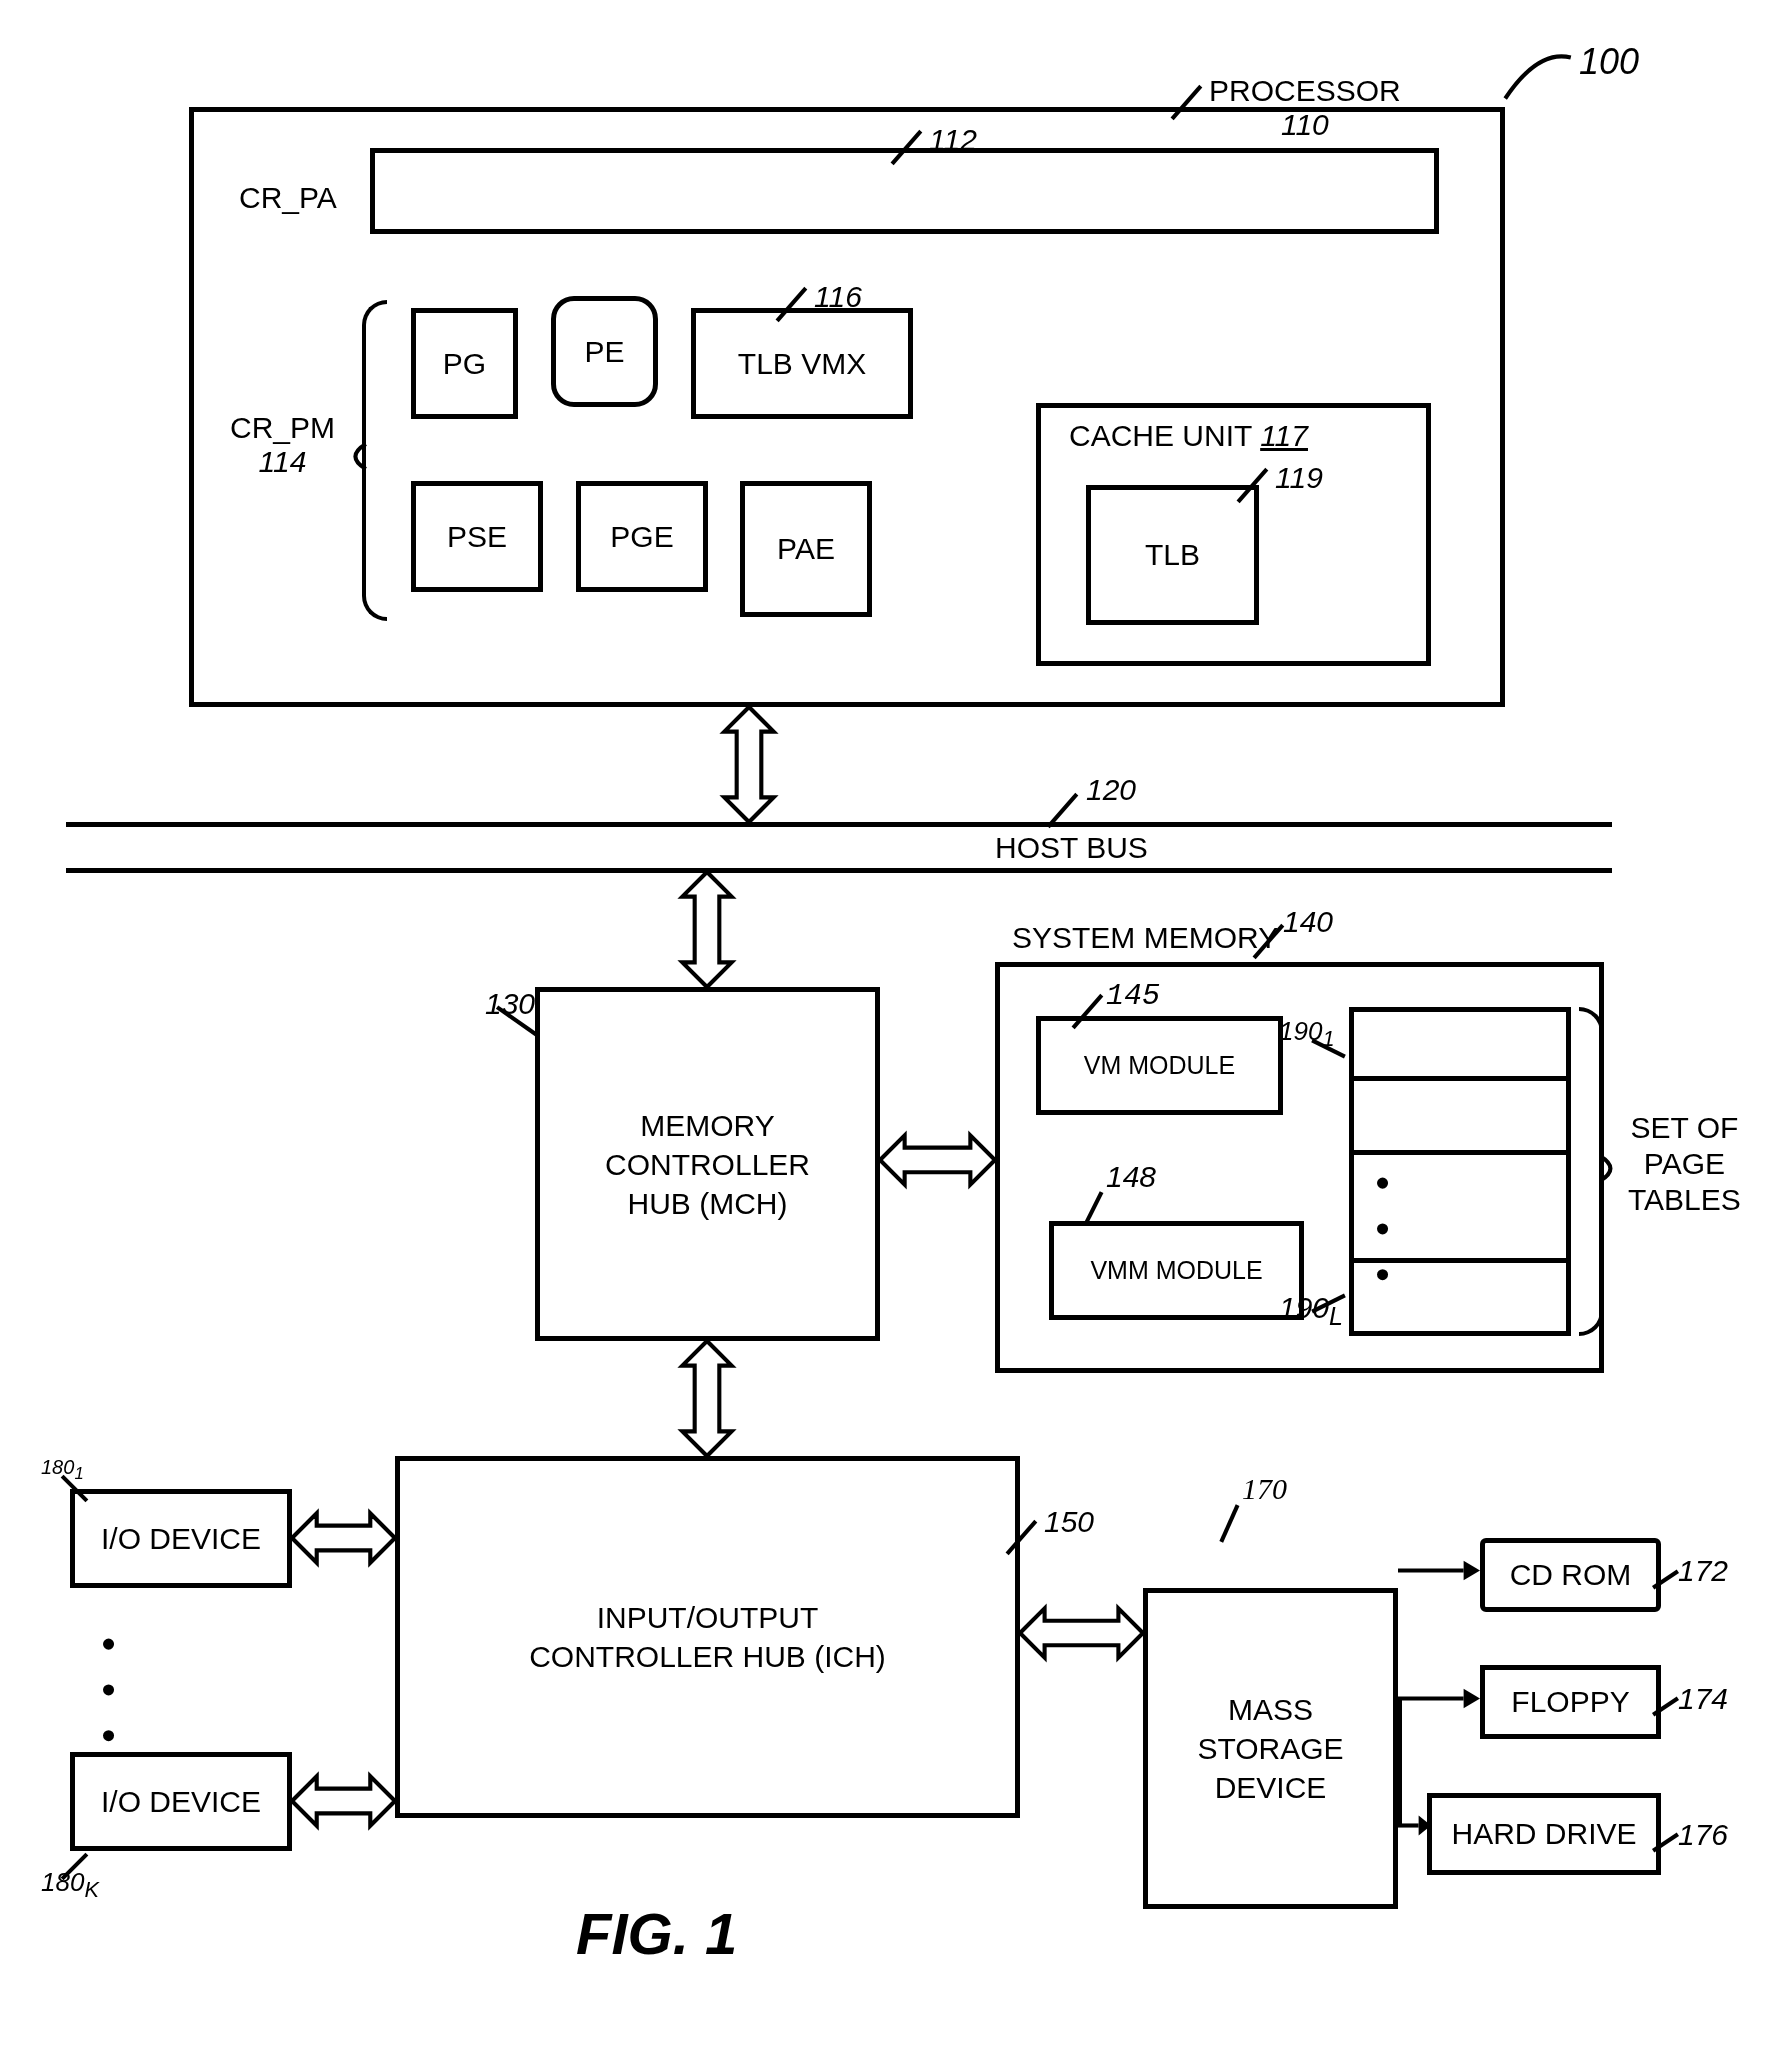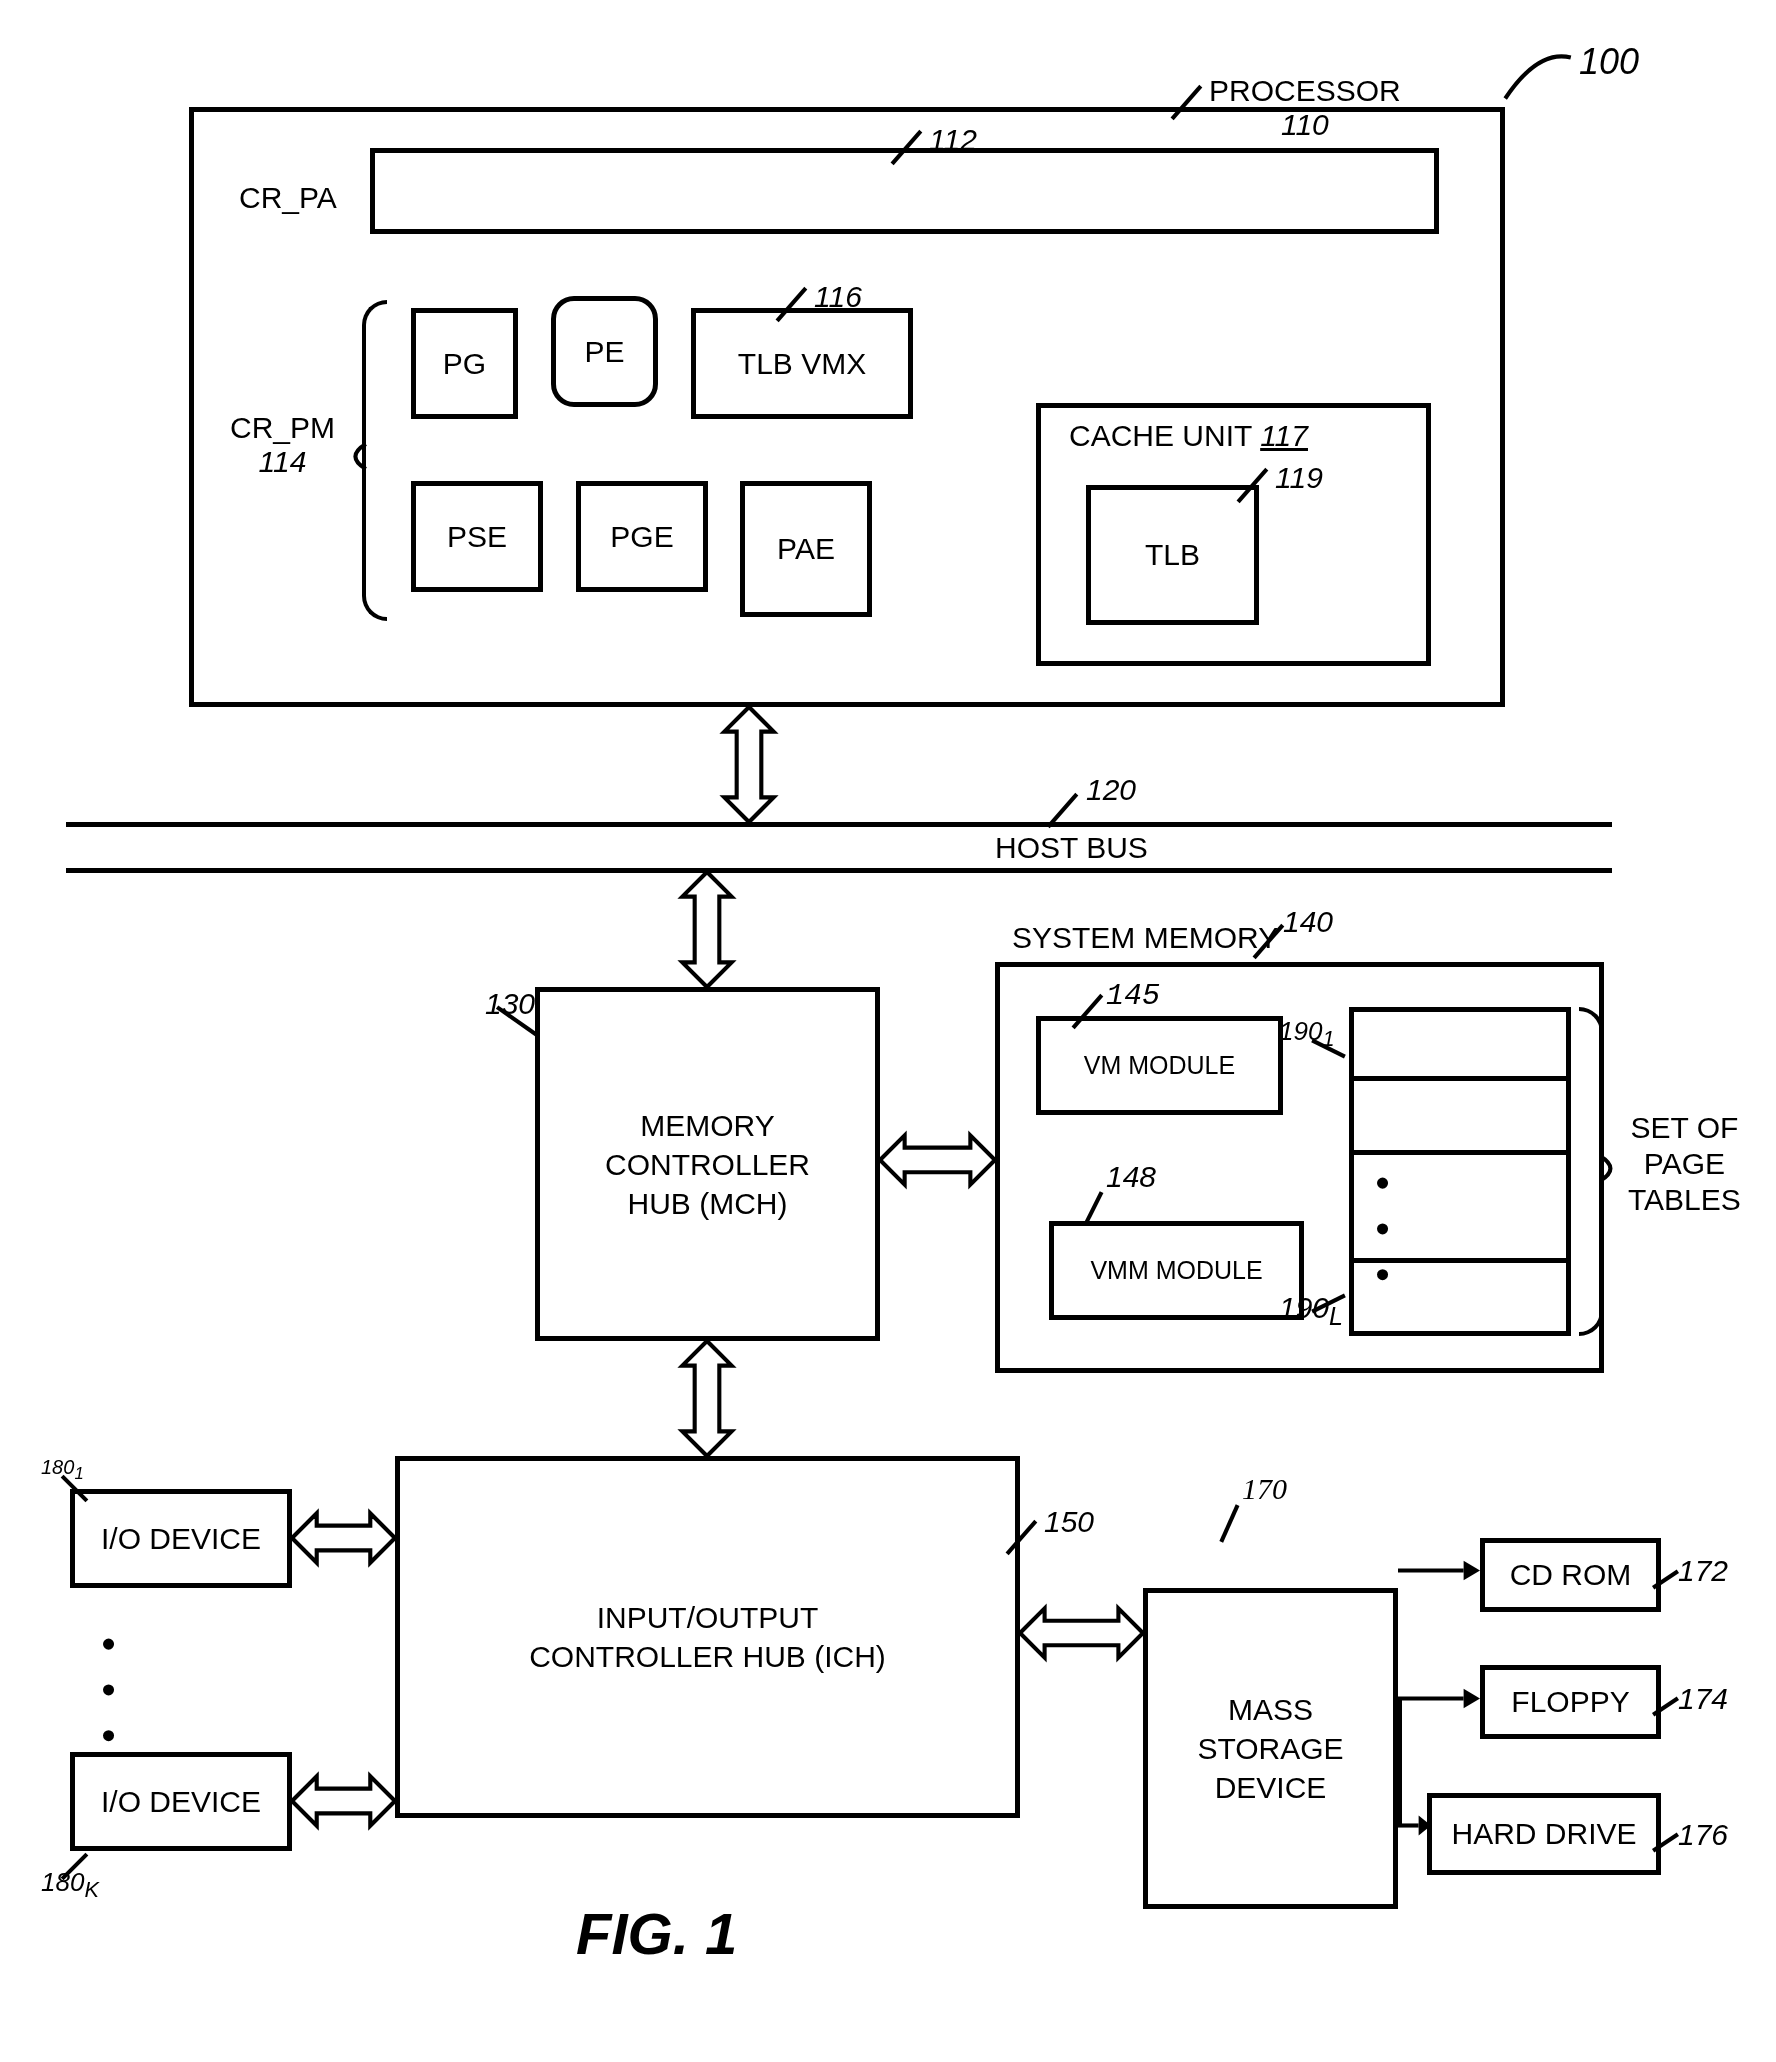--- a/index.html
+++ b/index.html
@@ -219,21 +219,21 @@
     <div>MASS</div>
     <div>STORAGE</div>
     <div>DEVICE</div>
   </div>
 </div>
 <div class="label" style="top:1472px; left:1242px;font-family:Liberation Serif, serif;">170</div>
 <svg class="arrow" style="top:1501px; left:1217px;" width="33" height="45" viewBox="0 0 40 55">
   <path d="M25 5 L5 50" stroke="#000" stroke-width="5" fill="none"></path>
 </svg>
 
-<div class="box" style="top:1538px; left:1480px; width:181px; height:74px; display:flex; align-items:center; justify-content:center;">
+<div class="box" style="top:1538px; left:1480px; width:181px; height:74px; display:flex; align-items:center; justify-content:center;border-radius:6px;">
   <span class="txt" style="position:static;">CD ROM</span>
 </div>
 <svg class="arrow" style="top:1554px; left:1398px;" width="82" height="33" viewBox="0 0 100 40">
   <line x1="0" y1="20" x2="80" y2="20" stroke="#000" stroke-width="5"></line>
   <path d="M80 8 L100 20 L80 32 Z" fill="#000"></path>
 </svg>
 <div class="label" style="top:1554px; left:1678px;">172</div>
 <svg class="arrow" style="top:1567px; left:1649px;" width="33" height="25" viewBox="0 0 40 30">
     <path d="M5 25 L35 5" stroke="#000" stroke-width="5" fill="none"></path>
   </svg>

